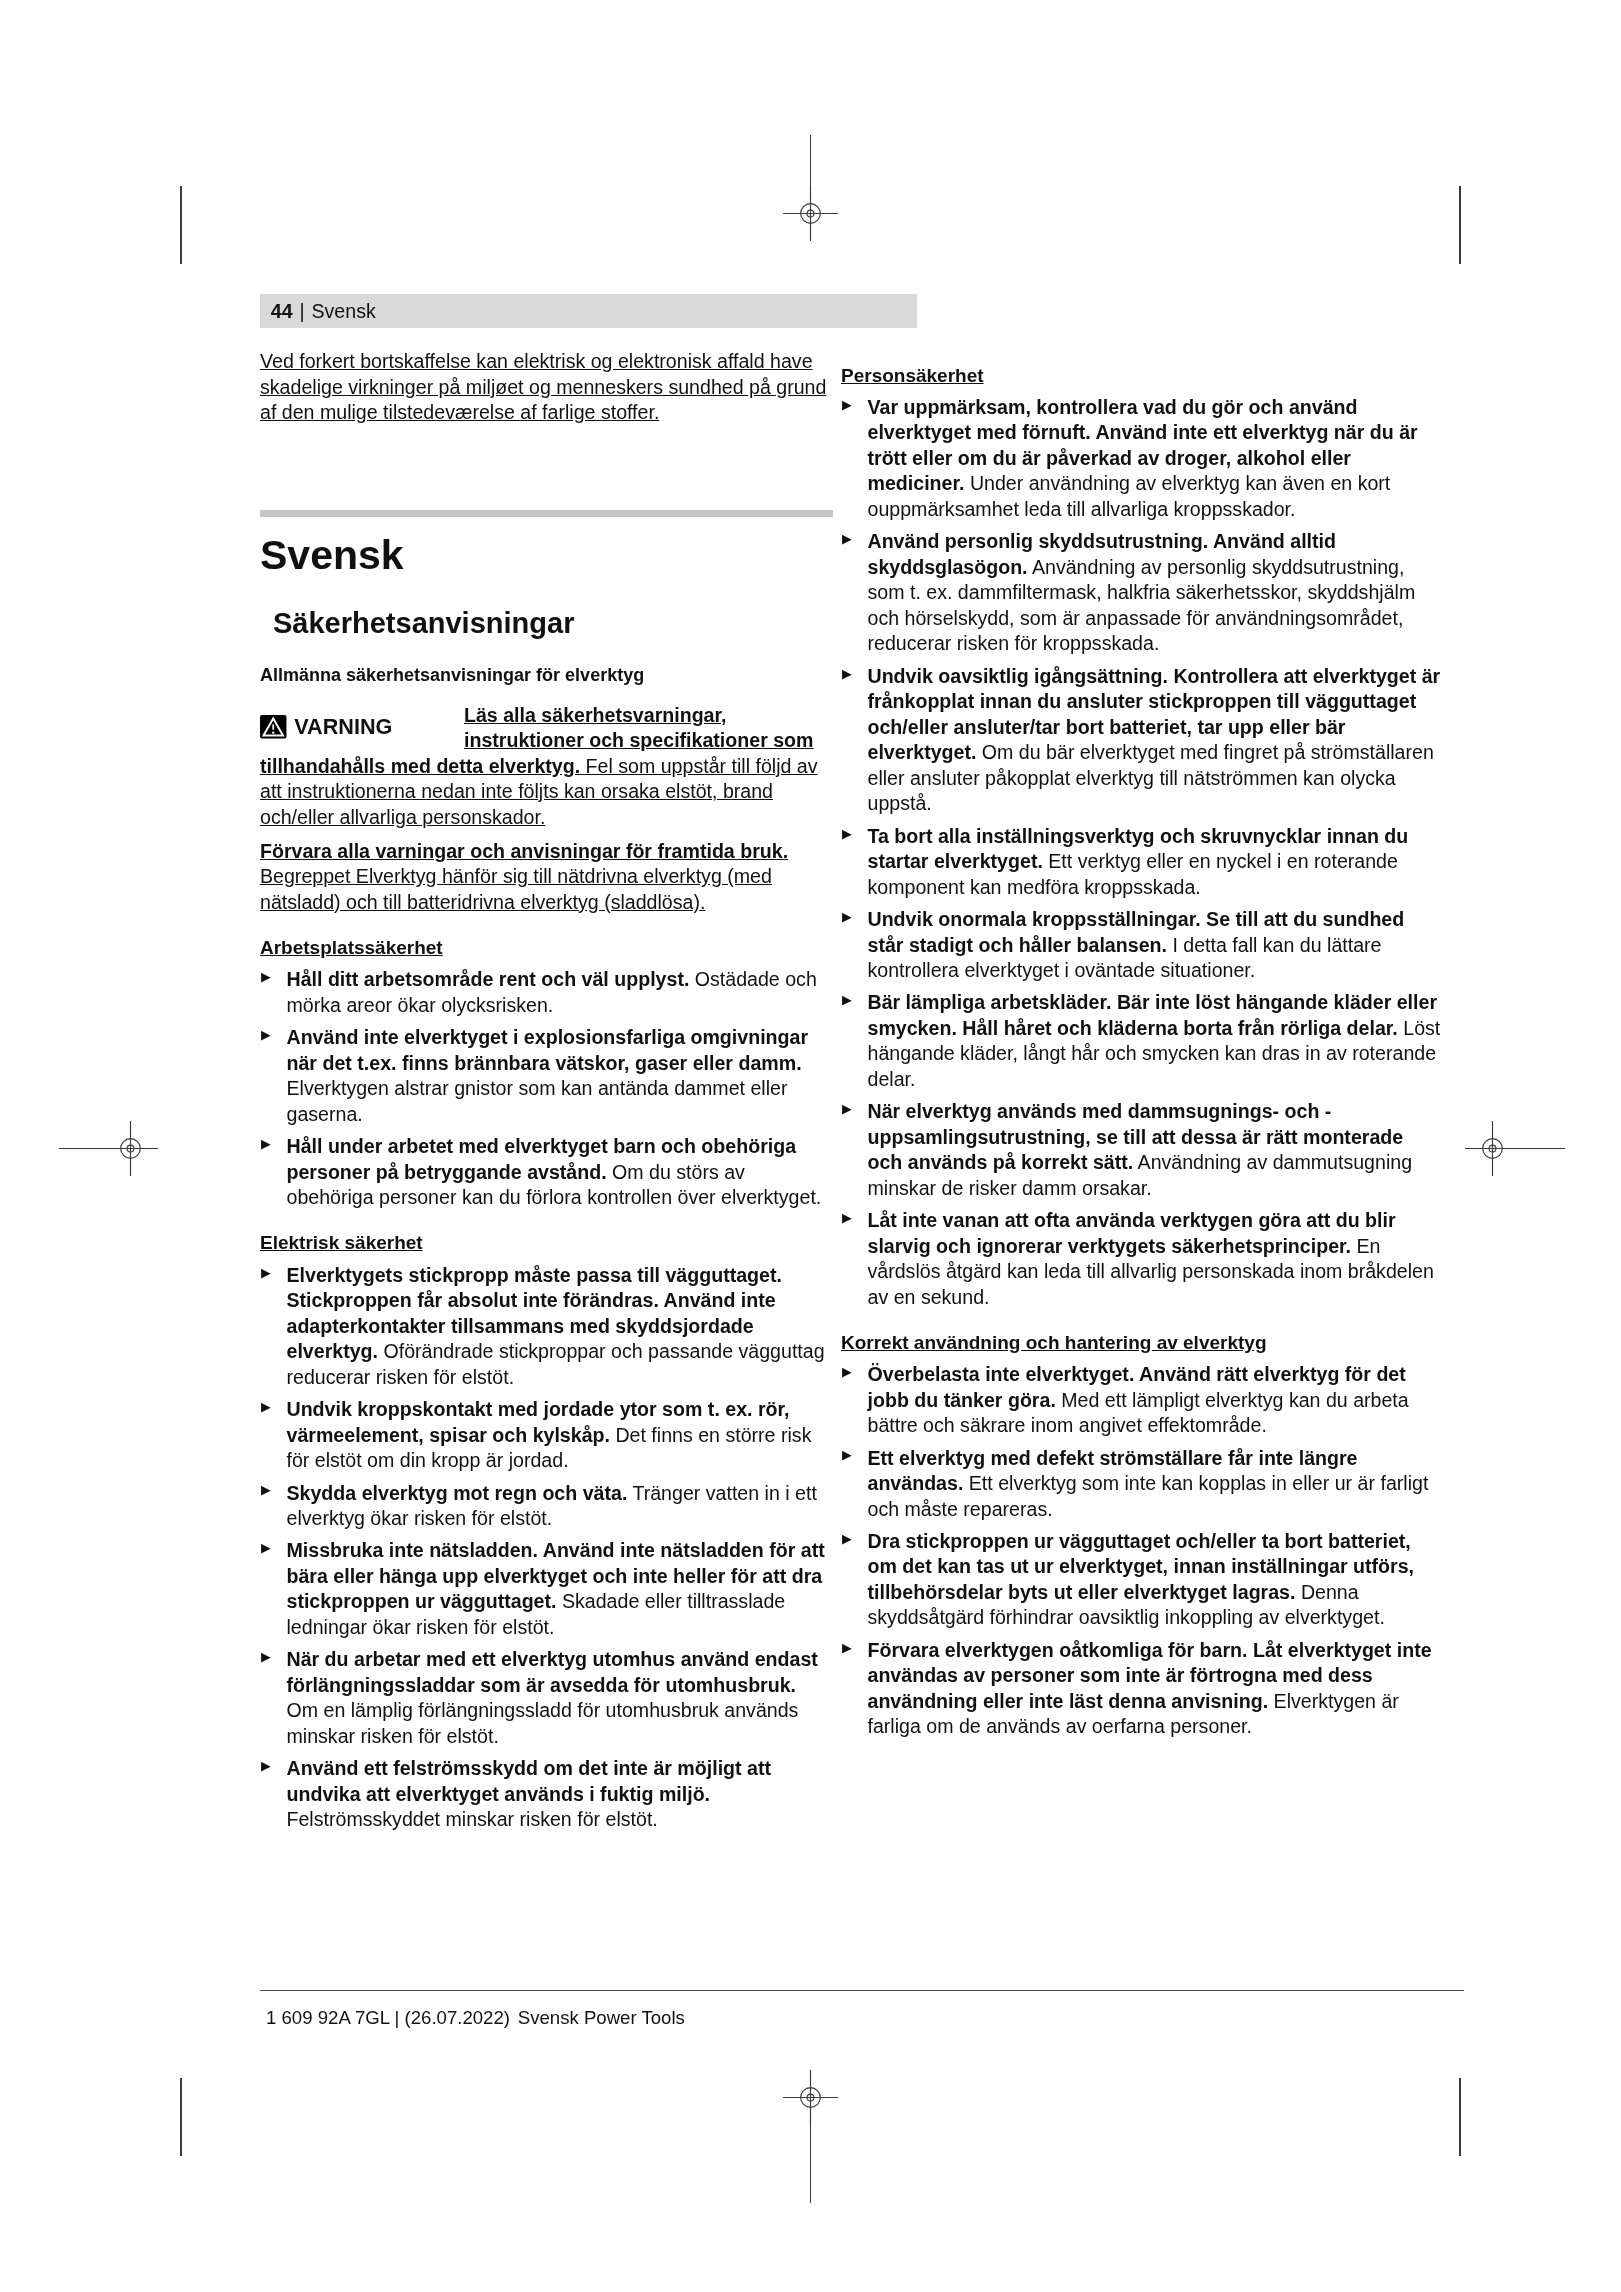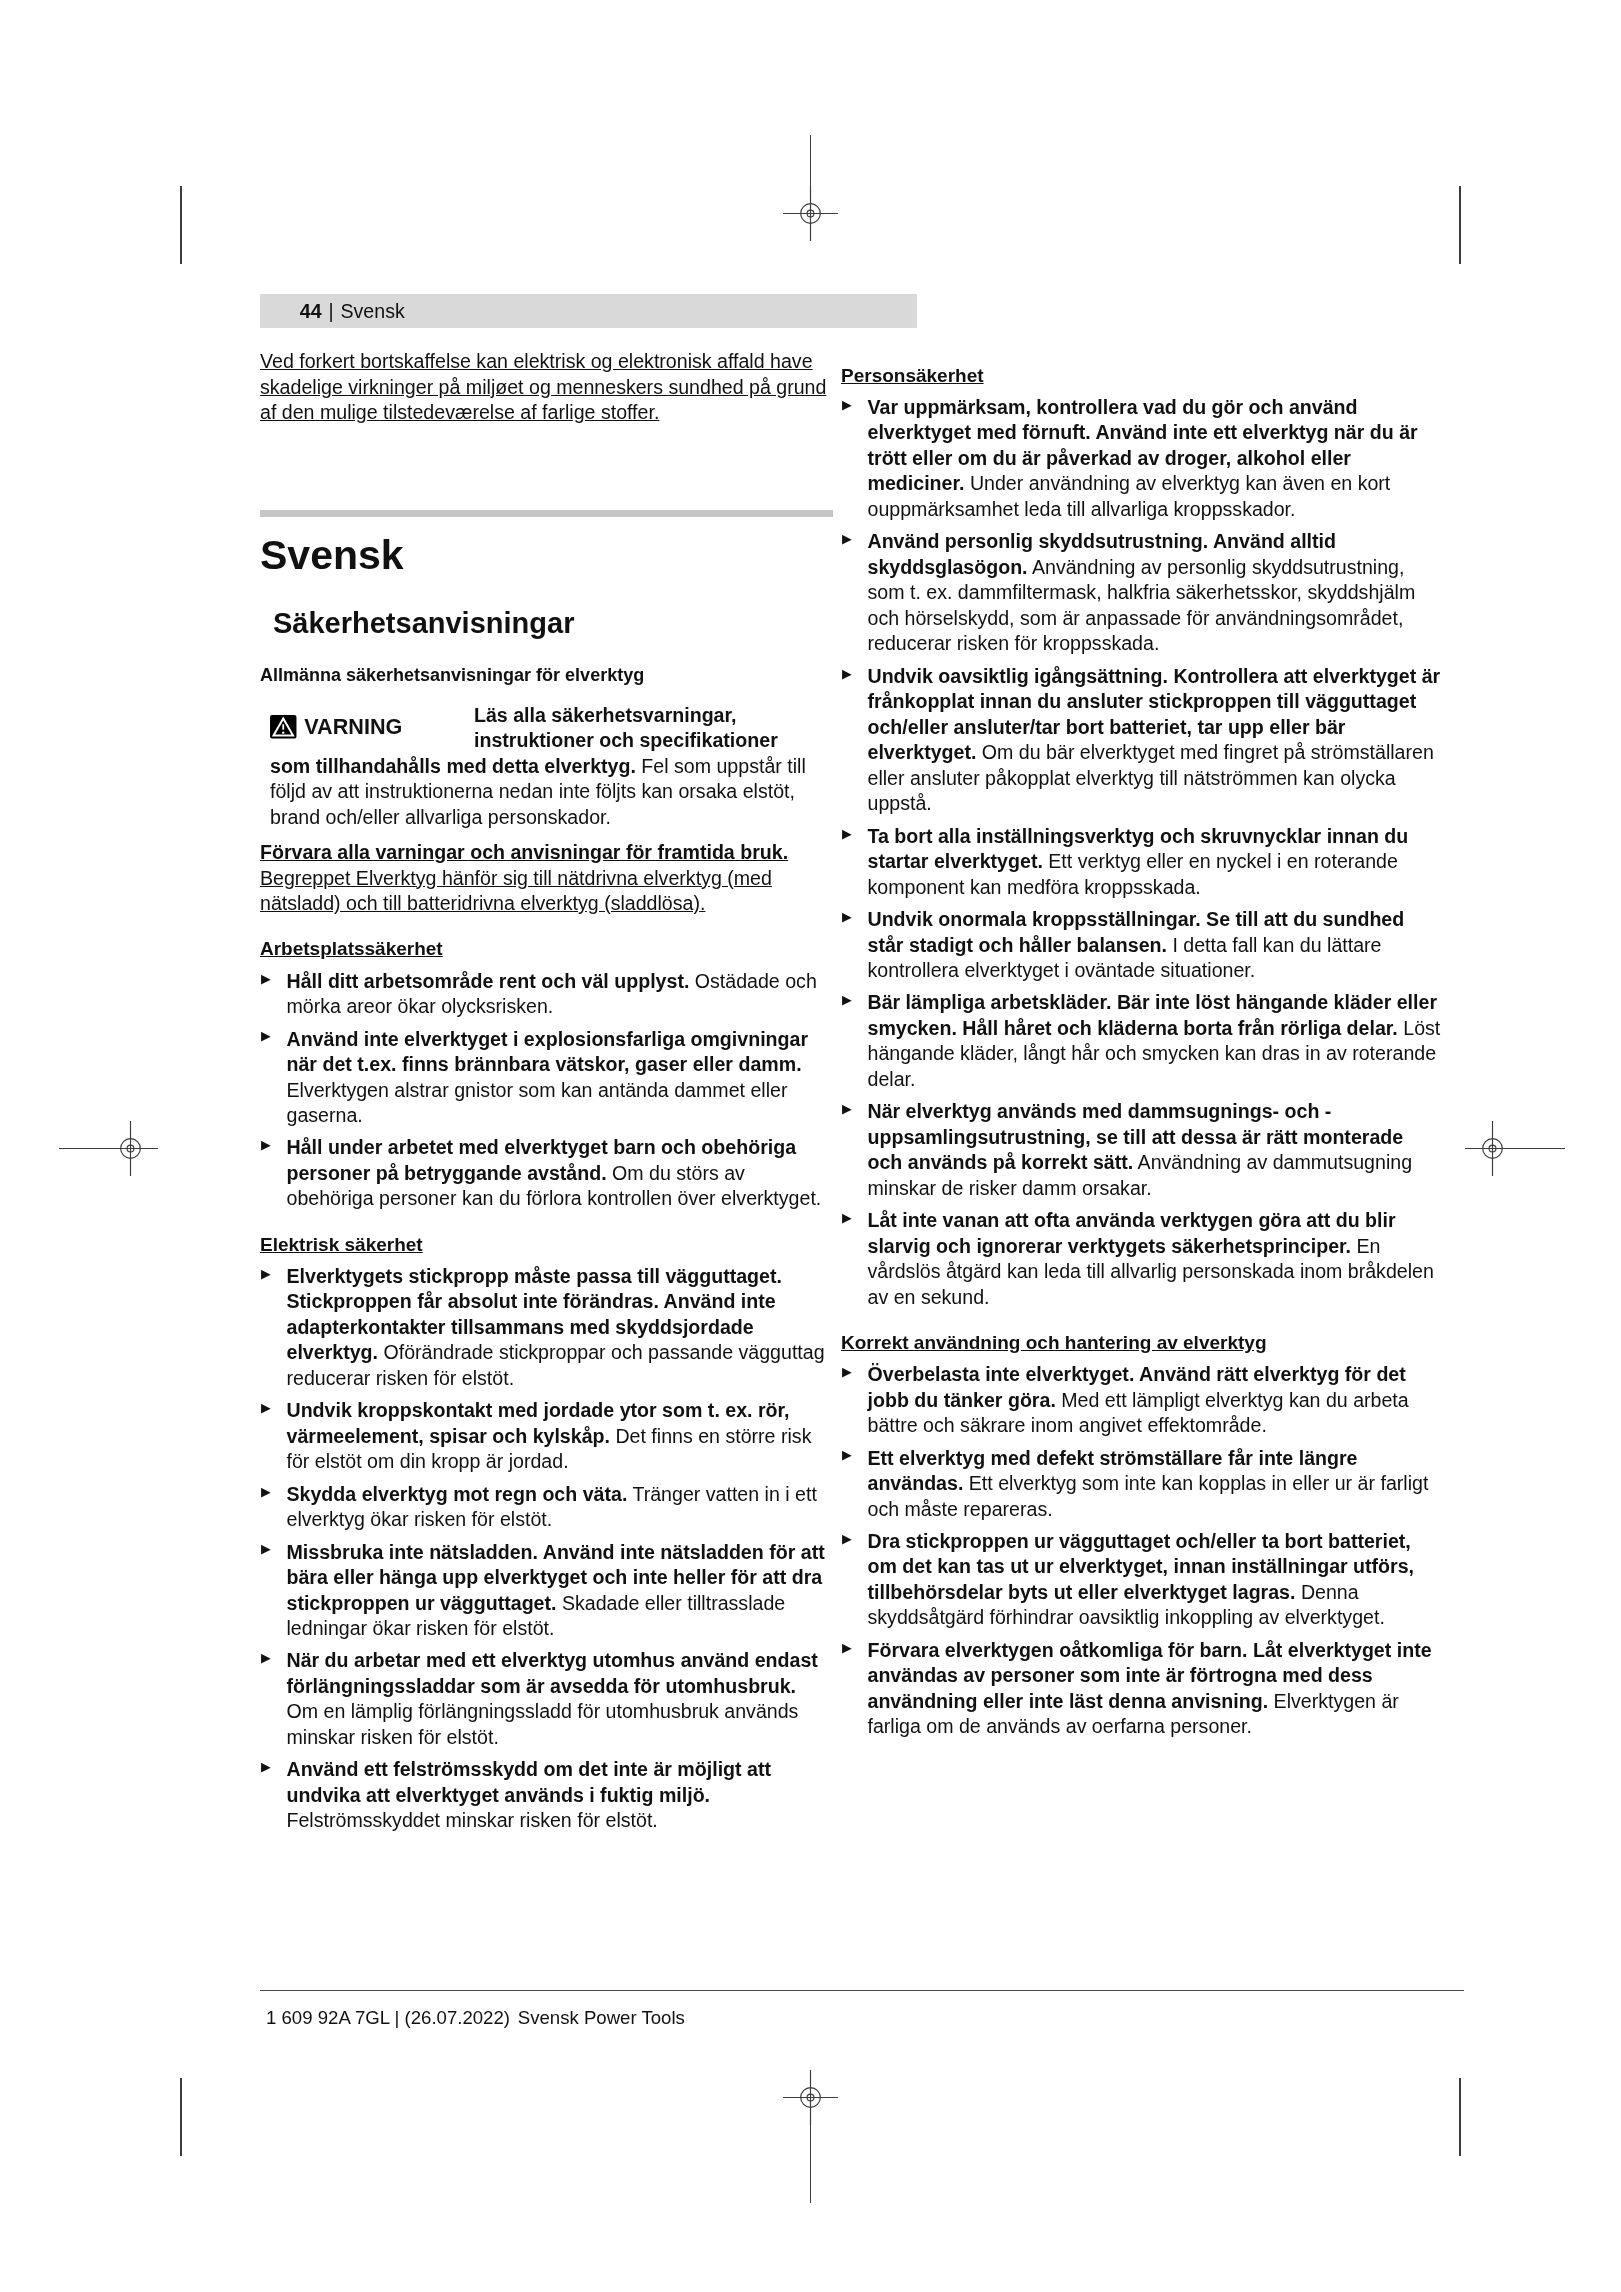--- a/index.html
+++ b/index.html
@@ -22,39 +22,39 @@
 
   
   .header-bar {
     position: absolute; left: 260px; top: 294px;
     width: 657px; height: 34px;
     background: #d9d9d9;
     display: flex; align-items: center; gap: 6.9px;
     padding-left: 10.8px;
     font-size: 19.6px;
   }
-  .header-bar .pagenum { font-weight: bold; margin-left: 29px; }
+  .header-bar .pagenum { font-weight: bold; }
 
   
   .col { position: absolute; font-size: 19.6px; line-height: 25.5px; }
   .col-left  { left: 260px; top: 349px; width: 573px; }
   .col-right { left: 841px; top: 343px; width: 600px; }
   .col > :first-child { margin-top: 0; }
   p { margin: 0; text-decoration: underline; }
   p.bold { font-weight: bold; margin-top: 8.8px; }
 
   .divider { height: 7.8px; background: #c6c6c6; margin-top: 84px; }
 
   h1.lang    { font-size: 41px; line-height: 45px; margin: 15.7px 0 0; }
   h2.main    { font-size: 29px; line-height: 33px; margin: 29px 13px 0; }
   h3.general { font-size: 18px; line-height: 25.5px; margin: 23.5px 0 13.7px; }
   h4.sect    { font-size: 19px; line-height: 25.5px; margin: 19.6px 0 6.9px; text-decoration: underline; }
 
   
-  .warning { margin: 10px; }
+  .warning { margin: 0; text-decoration: underline; }
   .warning::after { content: ""; display: block; clear: both; }
   .warning-badge {
     float: left;
     display: flex; align-items: center; gap: 7.8px;
     width: 204px; height: 49px;
     font-size: 21.6px; font-weight: bold;
   }
   .warning-body b { font-weight: bold; }
 
   

